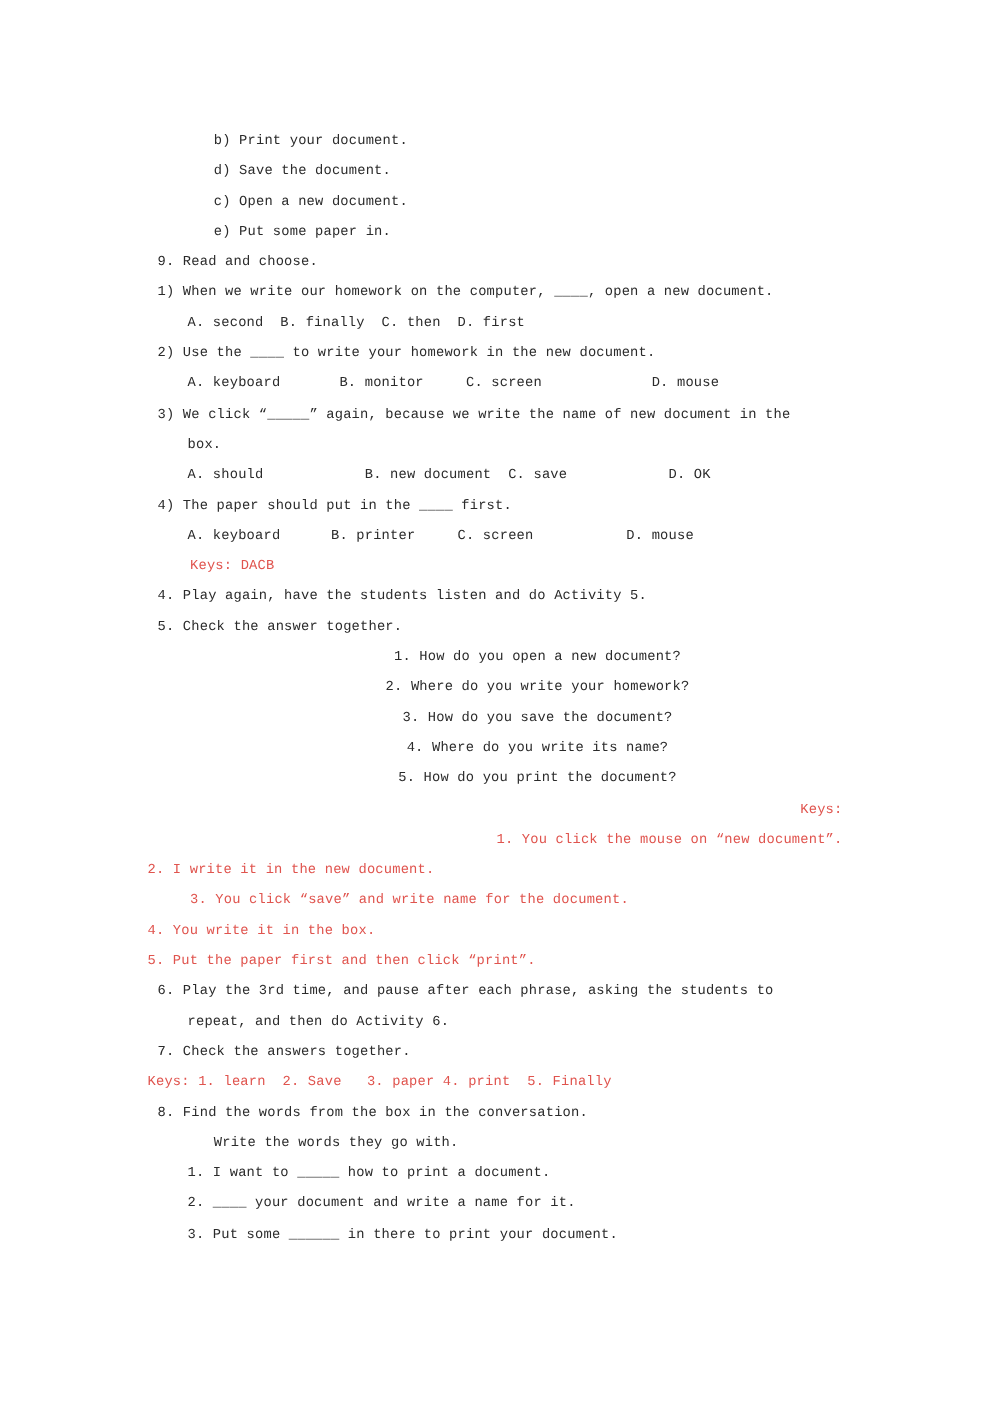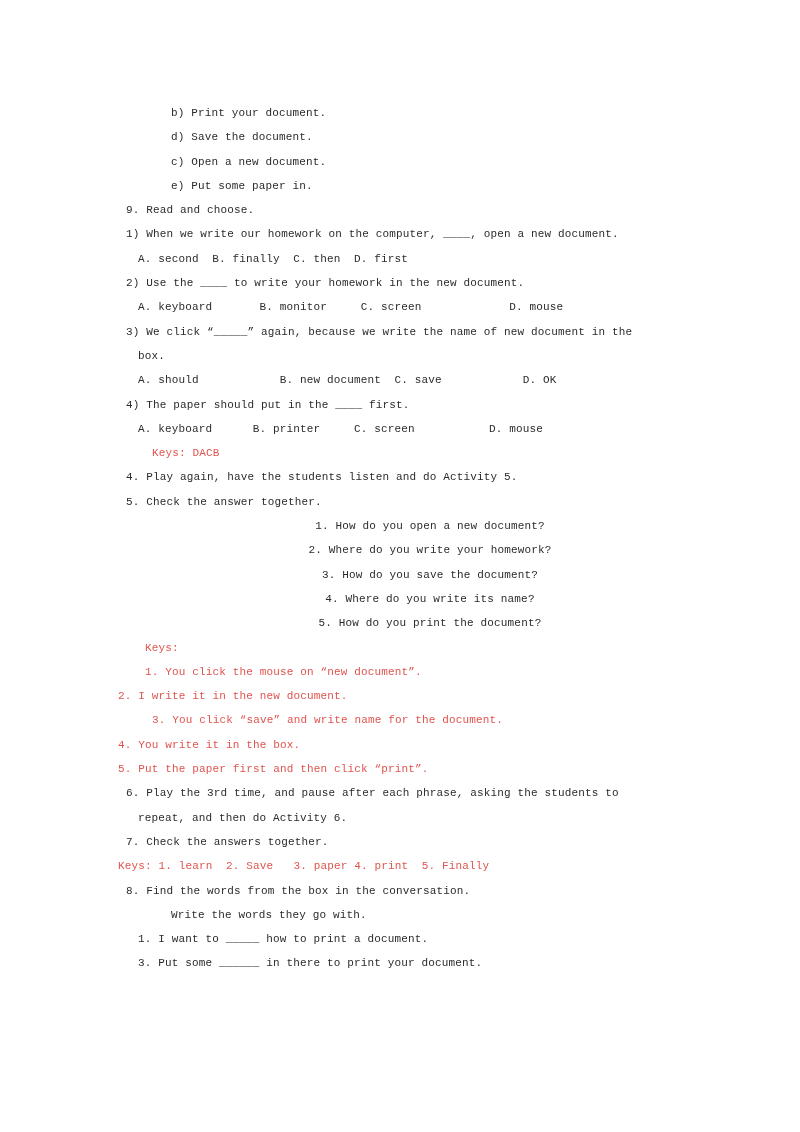--- a/index.html
+++ b/index.html
@@ -44,22 +44,22 @@
     margin: 0;
     padding: 0;
   }
 
   .red {
     color: #e0544e;
   }
 
   
   .ind-0  { margin-left: 0px; }
-  .ind-1  { margin-left: 12px; }
-  .ind-2  { margin-left: 19px; }
+  .ind-1  { margin-left: 24px; }
+  .ind-2  { margin-left: 35px; text-align: right; }
   .ind-3  { margin-left: 26px; }
   .ind-4  { margin-left: 45px; }
   .ind-5  { margin-left: 60px; text-align: center; }
   .ind-neg { margin-left: -8px; }
 </style>
 </head>
 <body>
 
 <div id="page">
   <div id="doc-body">
@@ -91,15 +91,16 @@
       <p class="line ind-3 red">3. You click “save” and write name for the document.</p>
       <p class="line ind-neg red">4. You write it in the box.</p>
       <p class="line ind-neg red">5. Put the paper first and then click “print”.</p>
       <p class="line ind-0">6. Play the 3rd time, and pause after each phrase, asking the students to</p>
       <p class="line ind-1">repeat, and then do Activity 6.</p>
       <p class="line ind-0">7. Check the answers together.</p>
       <p class="line ind-neg red">Keys: 1. learn  2. Save   3. paper 4. print  5. Finally</p>
       <p class="line ind-0">8. Find the words from the box in the conversation.</p>
       <p class="line ind-4">Write the words they go with.</p>
       <p class="line ind-1">1. I want to _____ how to print a document.</p>
+      <p class="line ind-1">2. ____ your document and write a name for it.</p>
       <p class="line ind-1">3. Put some ______ in there to print your document.</p>
     </div>
 </div>
 
 </body></html>

